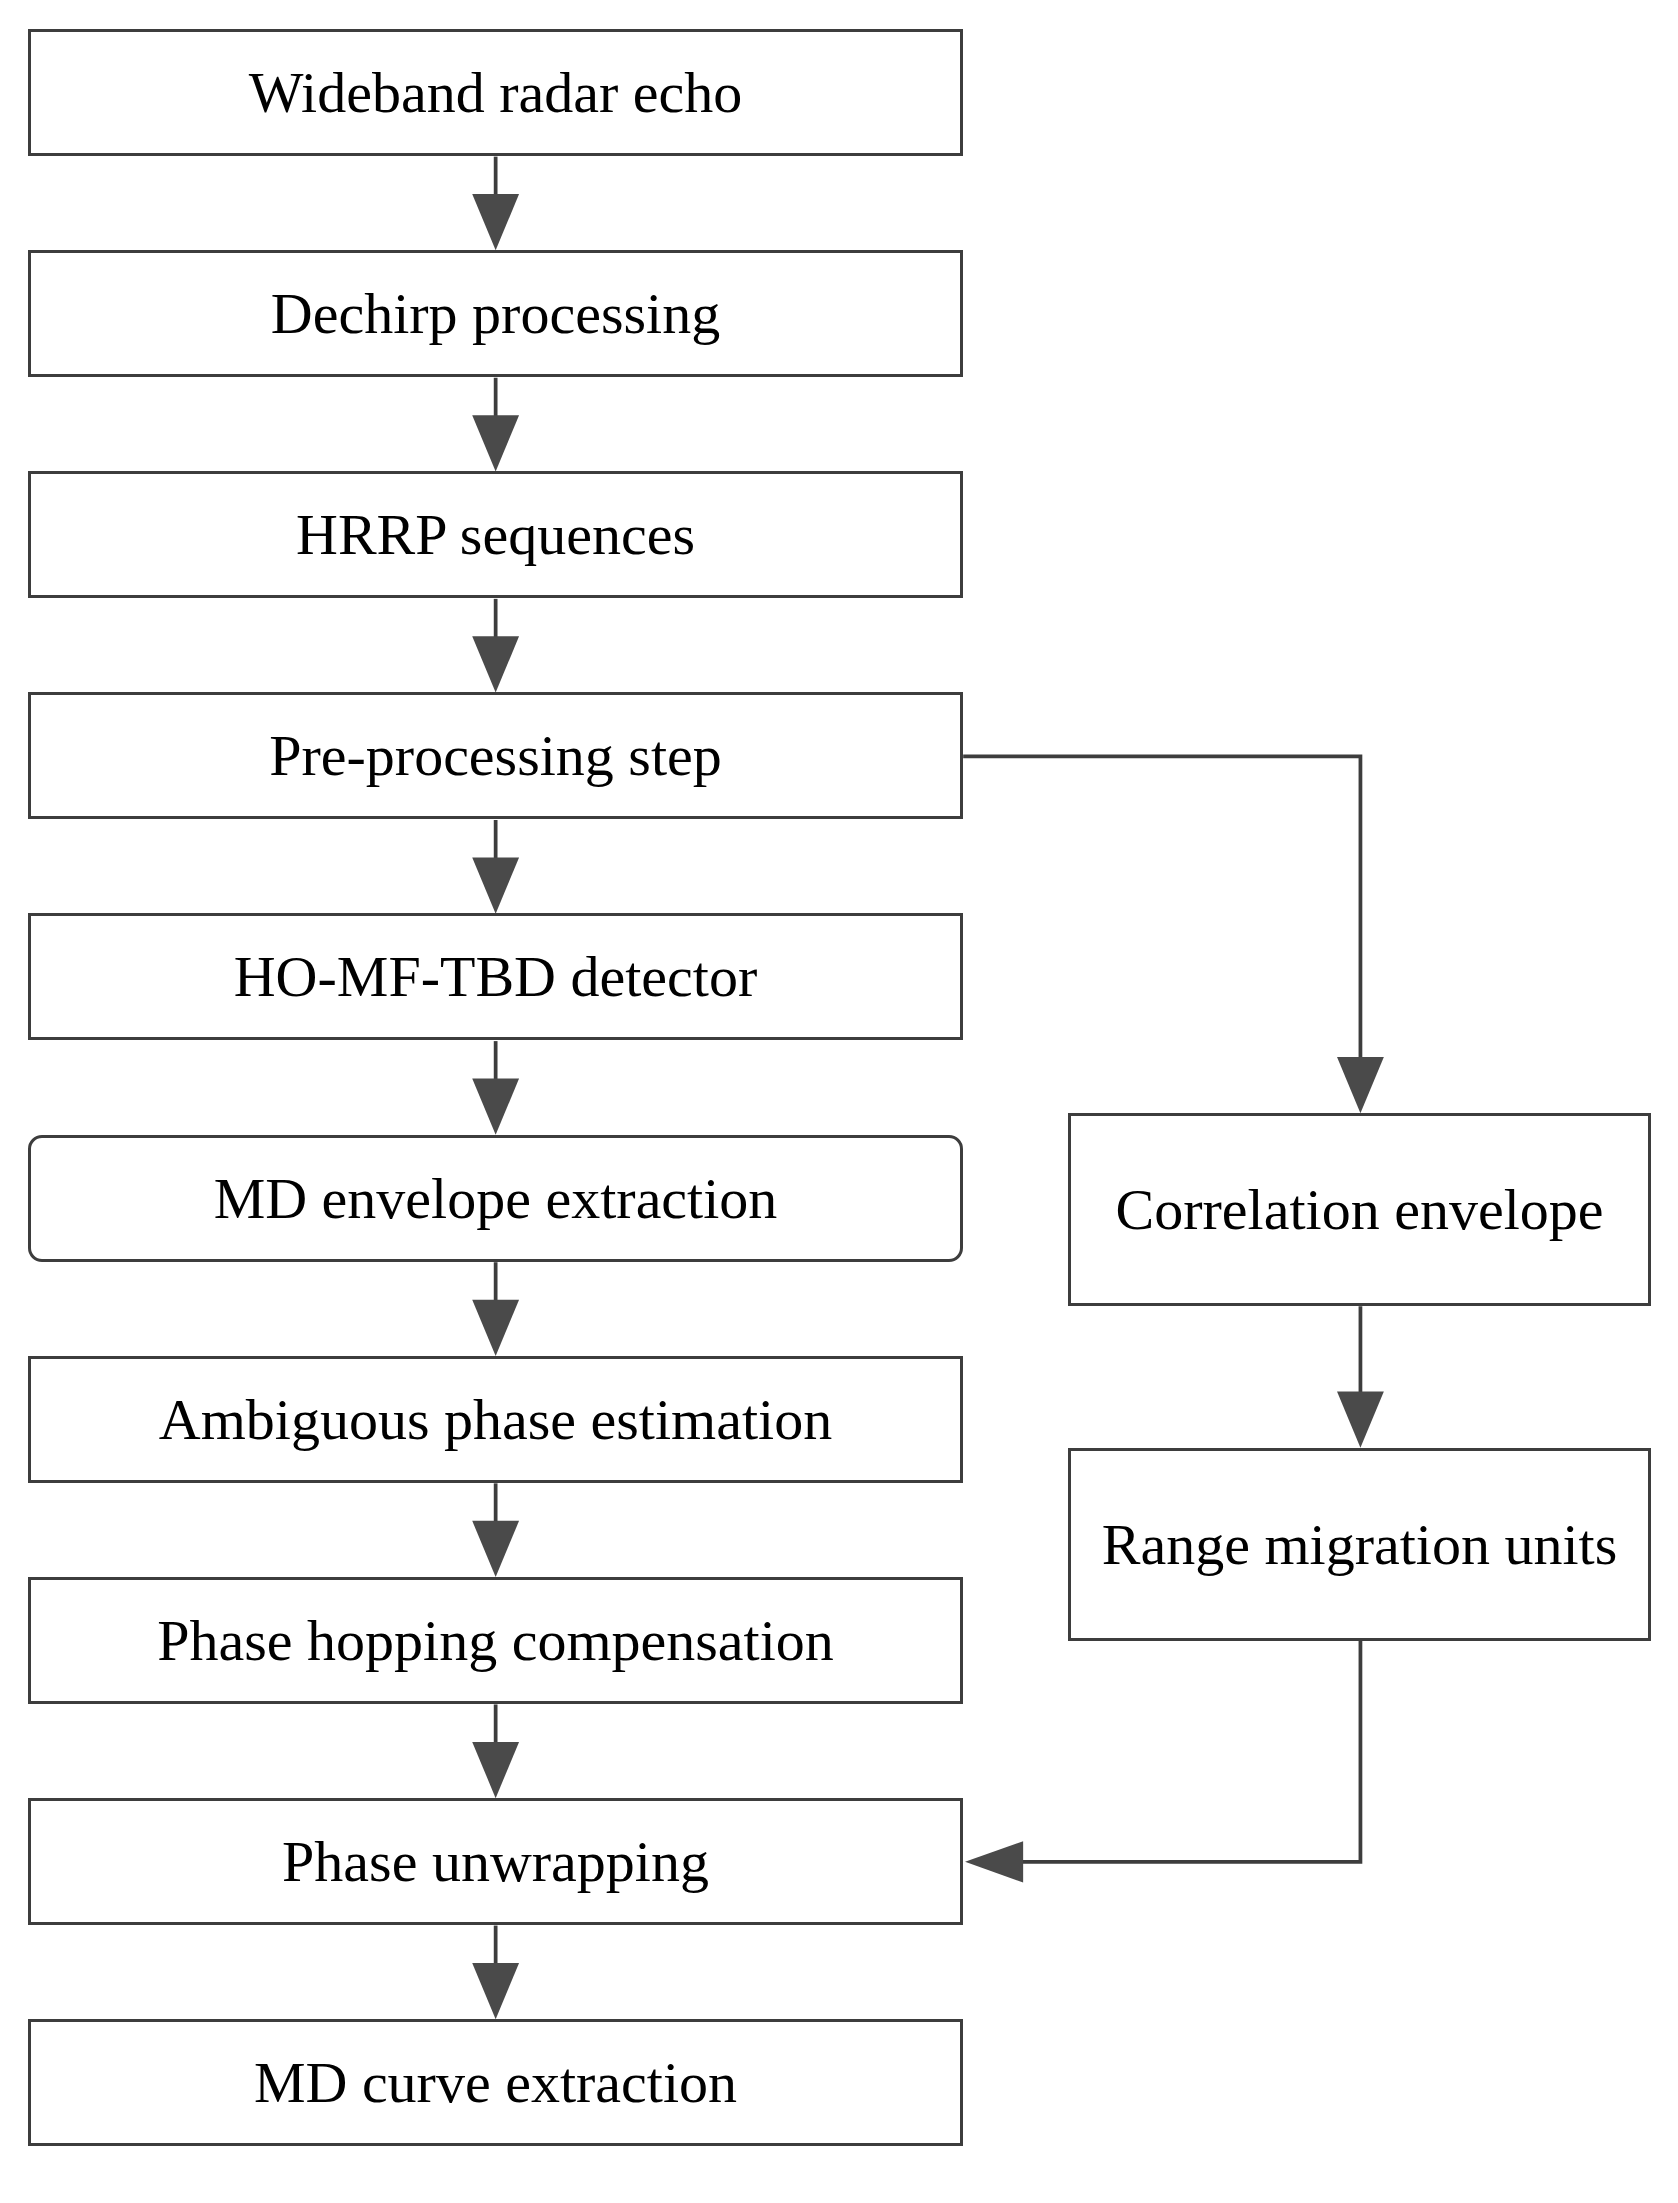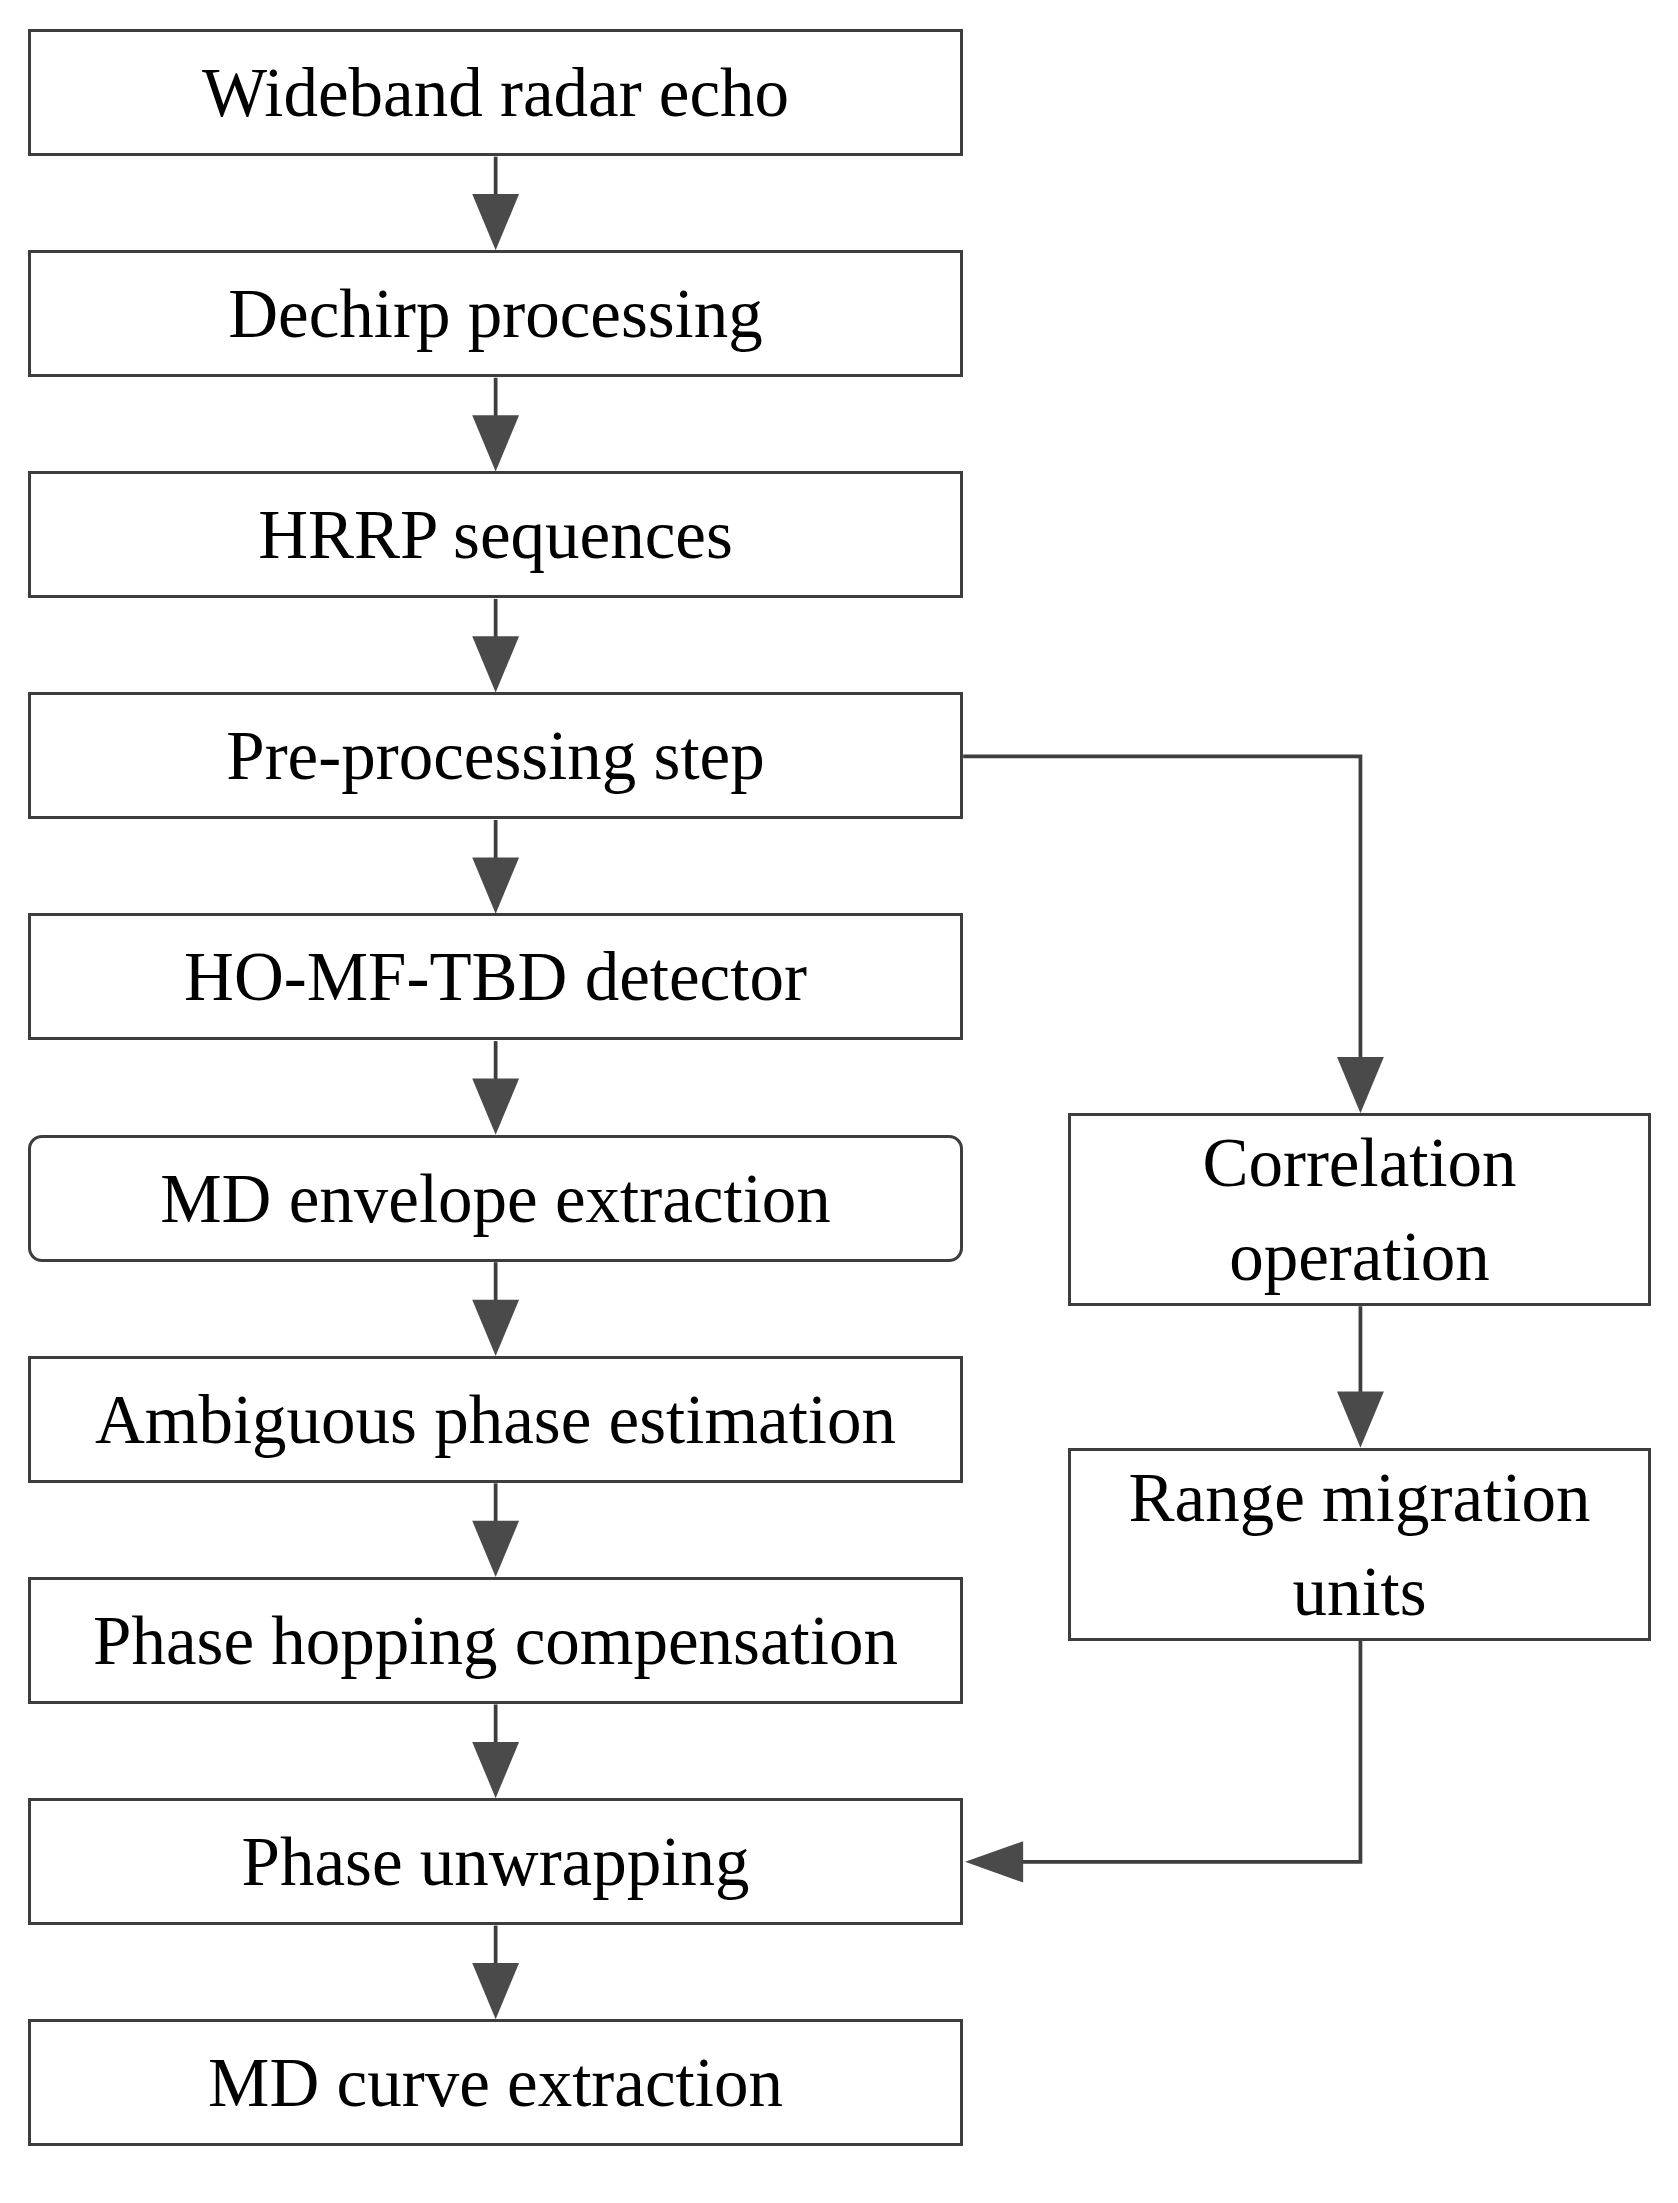--- a/index.html
+++ b/index.html
@@ -31,21 +31,21 @@
   .flow-box {
     position: absolute;
     box-sizing: border-box;
     border: 3.7px solid var(--border-color);
     background: var(--bg-color);
     color: var(--text-color);
     display: flex;
     align-items: center;
     justify-content: center;
     text-align: center;
-    font-size: 69px;
+    font-size: 58px;
     line-height: 94px;
     white-space: nowrap;
   }
   .flow-box.main {
     left: 28px;
     width: 935px;
     height: 127px;
   }
   .flow-box.side {
     left: 1068px;
@@ -160,20 +160,20 @@
     <span>Phase hopping compensation</span>
   </div>
   <div class="flow-box main b8">
     <span>Phase unwrapping</span>
   </div>
   <div class="flow-box main b9">
     <span>MD curve extraction</span>
   </div>
 
   <div class="flow-box side s0">
-    <span>Correlation operation</span>
+    <span>Correlation envelope</span>
   </div>
   <div class="flow-box side s1">
     <span>Range migration units</span>
   </div>
 
 </div>
 
 
 </body></html>

